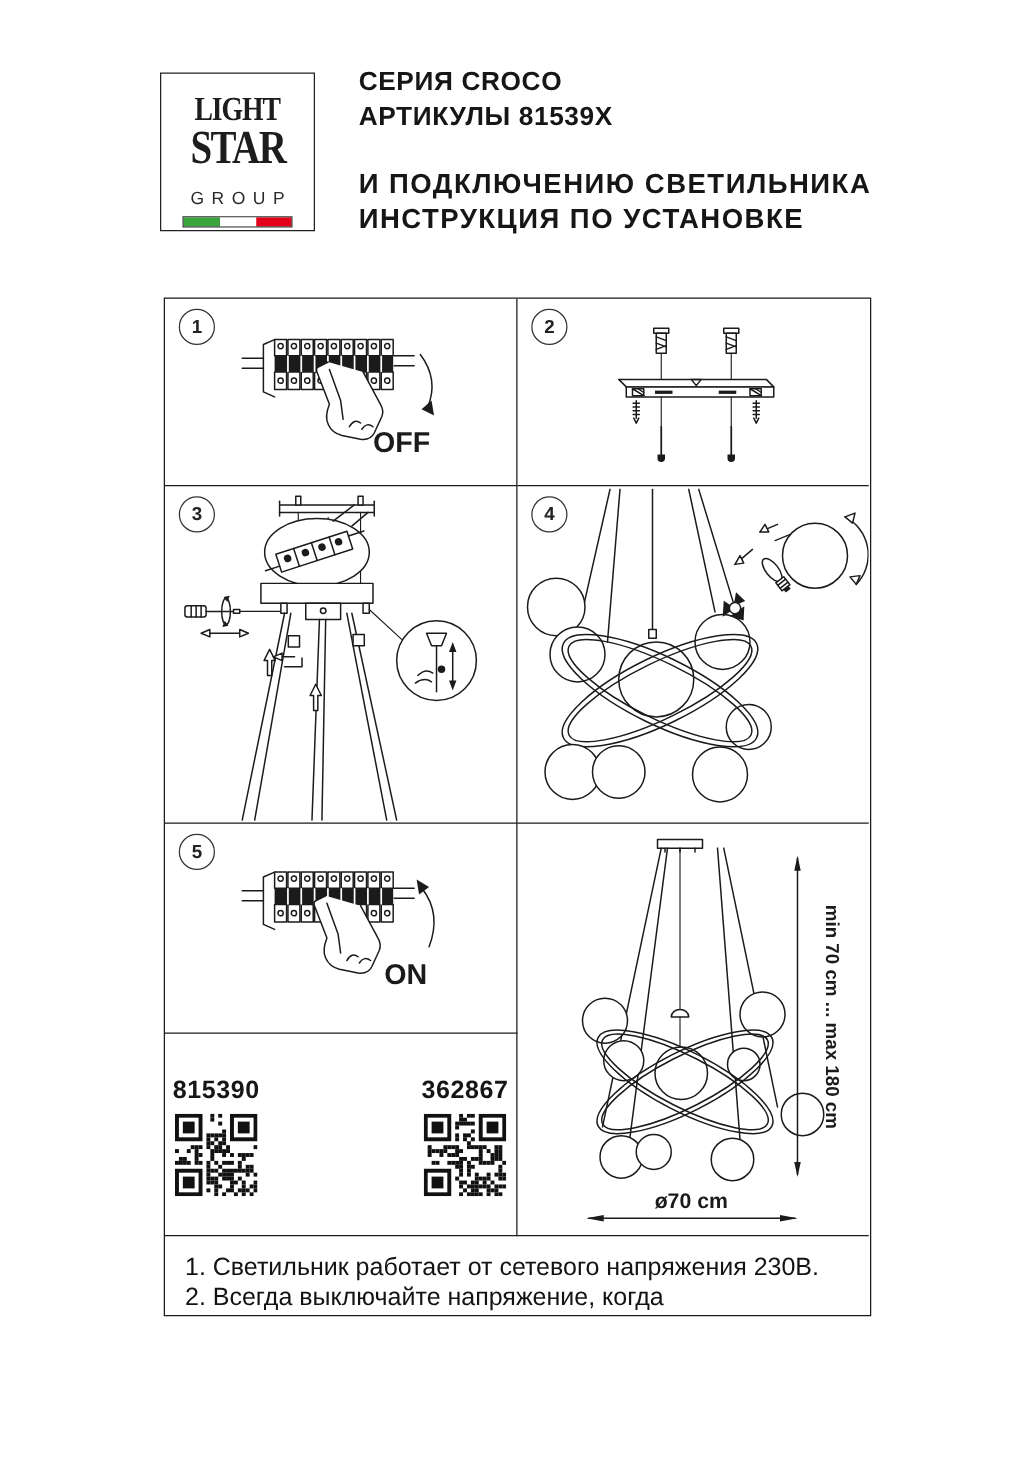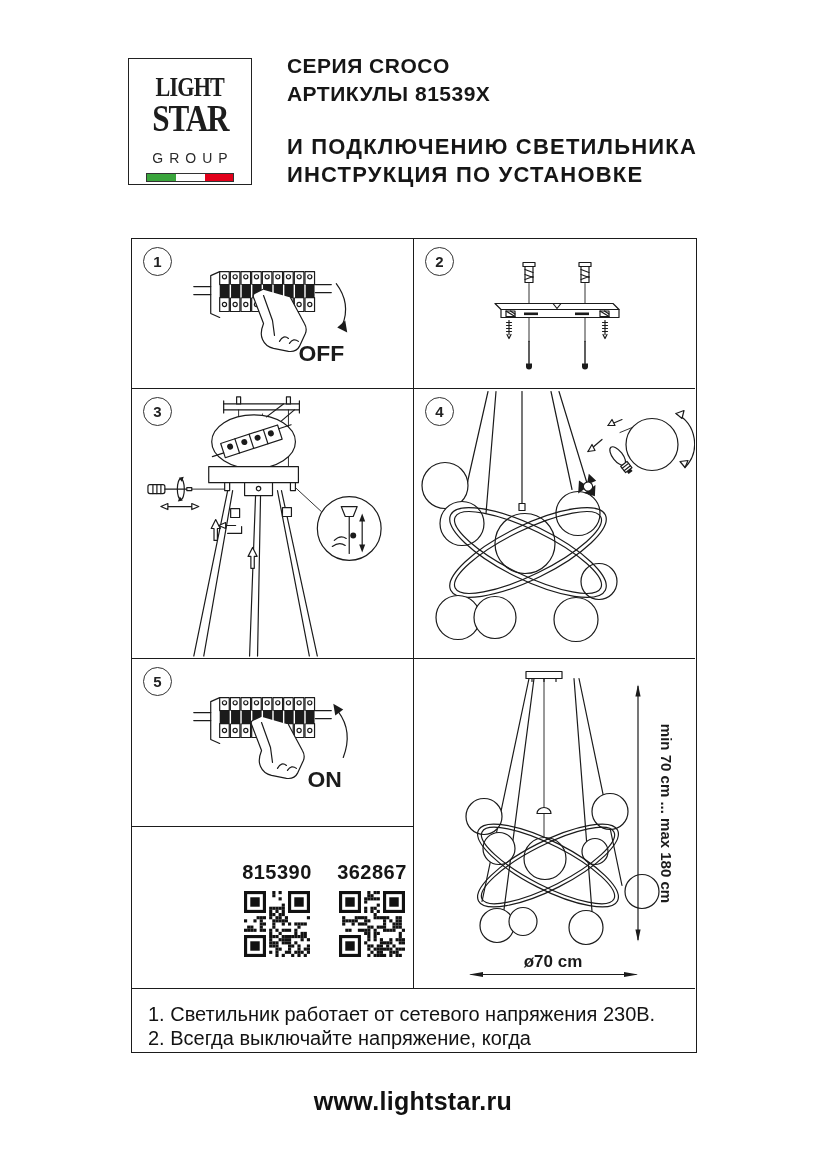--- a/index.html
+++ b/index.html
@@ -43,21 +43,21 @@
   svg.draw .fw{fill:#fff;}
   svg.draw .fb{fill:var(--ink);stroke:none;}
   svg.draw .wsep{stroke:#fff;stroke-width:1.4;}
   svg.draw .thin{stroke-width:.9;}
   svg.draw .dsh{stroke-dasharray:5 3;stroke-width:.8;}
   svg.draw text{font-family:"Liberation Sans",sans-serif;fill:var(--ink);stroke:none;}
   .lbl{font-weight:bold;font-size:23px;}
   .dim{font-weight:bold;font-size:15px;}
   .dimb{font-weight:bold;font-size:17px;}
   
-  .qr-wrap{position:absolute;inset:0;display:flex;justify-content:flex-end;gap:13px;padding-top:34px;}
+  .qr-wrap{position:absolute;inset:0;display:flex;justify-content:space-between;gap:13px;padding-top:34px;}
   .qr-group{width:82px;text-align:center;}
   .qr-code-label{font-weight:bold;font-size:20px;letter-spacing:.5px;color:#161616;}
   svg.qr{width:66px;height:66px;margin-top:7px;}
   
   .notes{padding:13px 16px;font-size:20px;line-height:24px;color:#131313;}
   
   .website{position:absolute;left:0;top:1087px;width:100%;text-align:center;
         font-weight:bold;font-size:25px;letter-spacing:.3px;color:#111;}
 </style>
 </head>
@@ -710,15 +710,14 @@
 
     <div class="cell" style="left:0;top:750px;width:563px;height:62px;">
       <div class="notes">
         <div>1. Светильник работает от сетевого напряжения 230В.</div>
         <div>2. Всегда выключайте напряжение, когда устанавливаете светильник.</div>
       </div>
     </div>
 
   </div>
 
-  <div class="website">www.lightstar.ru</div>
 
 </div>
 
 </body></html>

